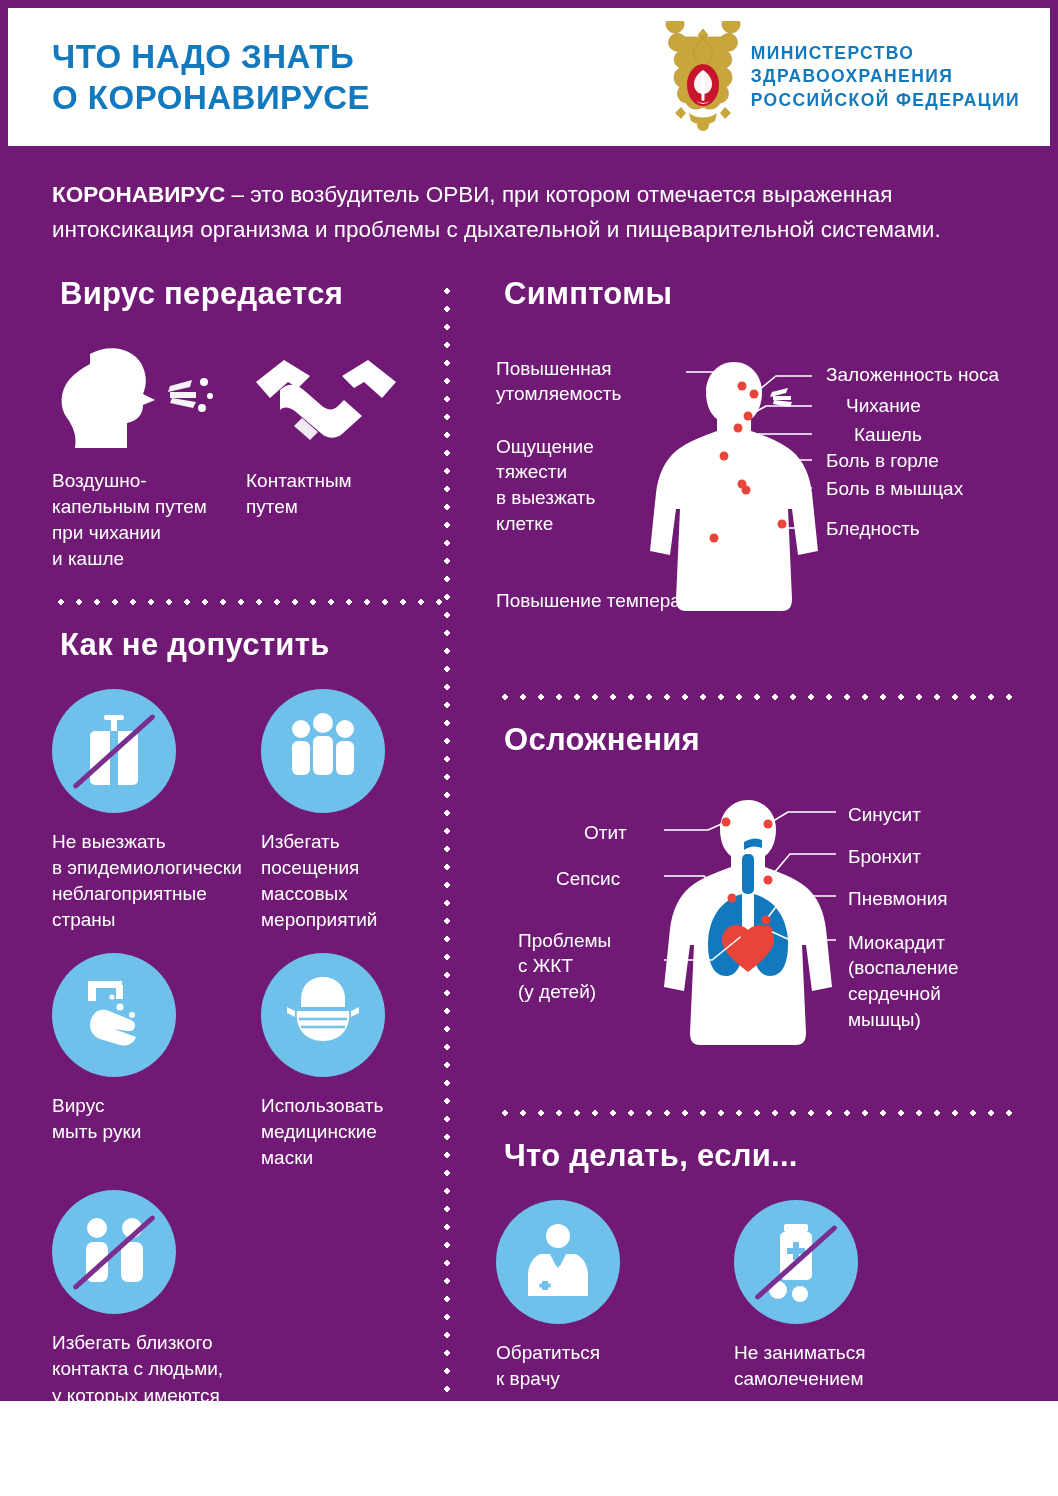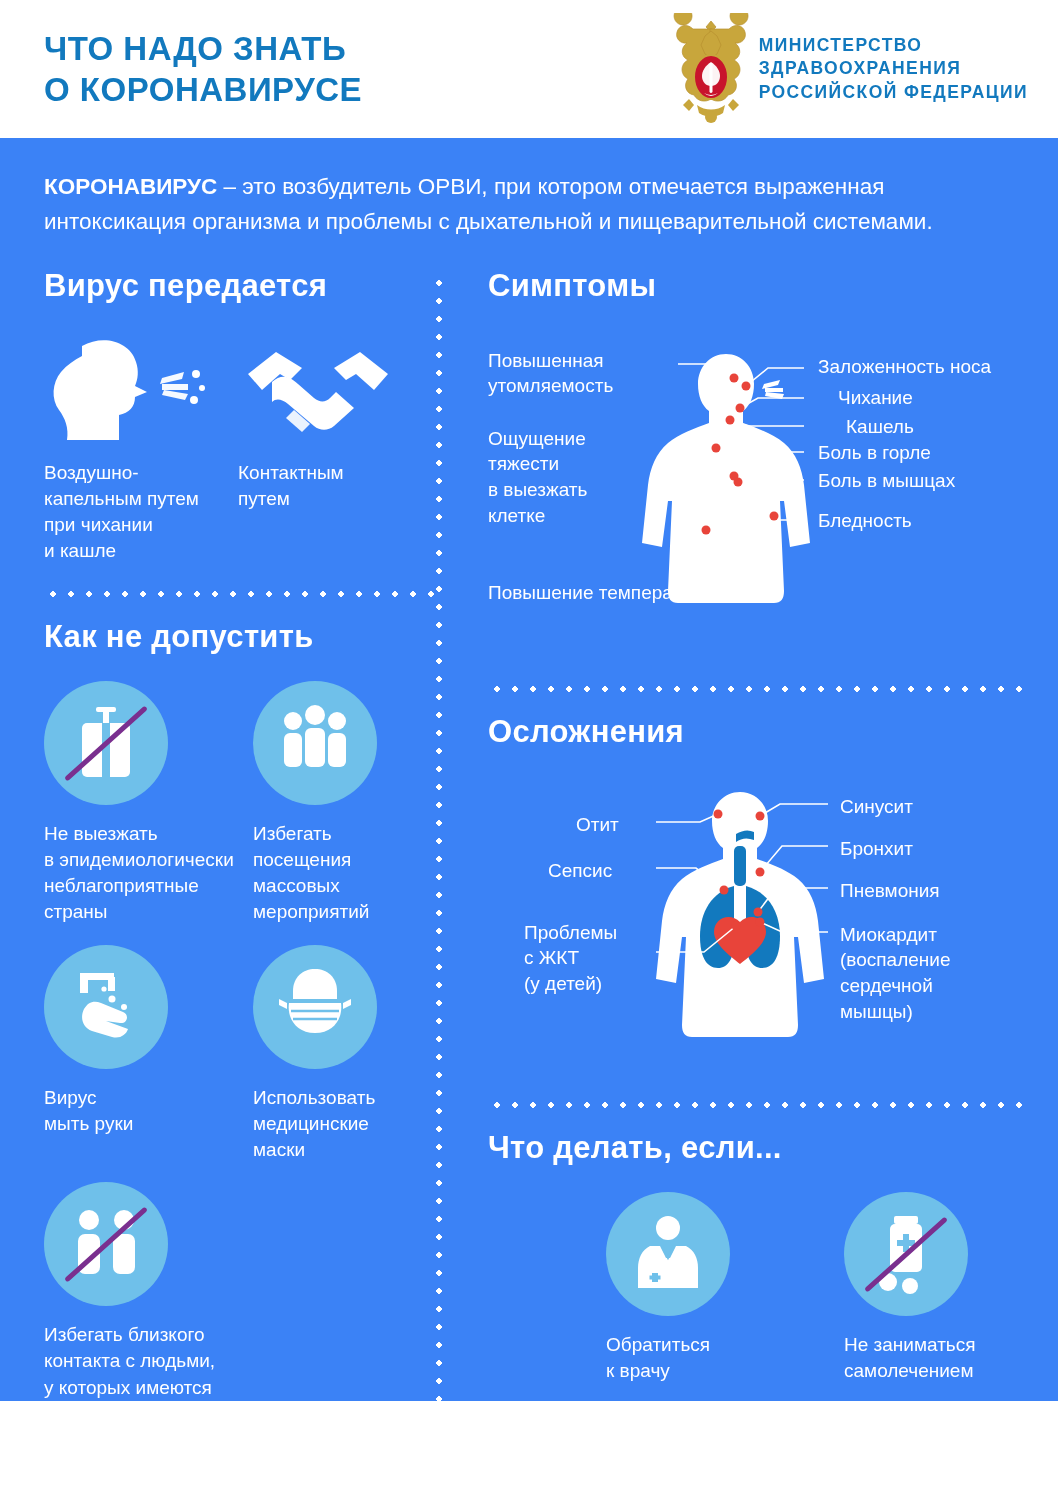--- a/index.html
+++ b/index.html
@@ -9,22 +9,22 @@
     height: 1496px;
     background: #ffffff;
     font-family: "Liberation Sans", sans-serif;
     color: #ffffff;
     overflow: hidden;
   }
   .page {
     position: relative;
     width: 1058px;
     height: 1401px;
-    background: #3b82f6;
-    padding: 0;
+    background: #701a75;
+    padding: 8px;
   }
   
   .header {
     position: relative;
     height: 138px;
     background: #ffffff;
     display: flex;
     align-items: center;
     padding: 0 30px 0 44px;
   }
@@ -83,21 +83,21 @@
   .hdots {
     height: 6px;
     margin: 26px 0 22px 0;
     background-image: radial-gradient(circle, #ffffff 2.6px, rgba(255,255,255,0) 2.9px);
     background-size: 18px 6px;
     background-repeat: repeat-x;
   }
   h2.section {
     font-size: 31px;
     font-weight: bold;
-    margin: 0 0 26px 0;
+    margin: 0 0 26px 8px;
     letter-spacing: 0.3px;
   }
   
   .trans-row { display: flex; gap: 22px; }
   .trans-item { width: 172px; }
   .trans-art { height: 110px; position: relative; margin-bottom: 20px; }
   .cap { font-size: 19px; line-height: 1.38; white-space: pre-line; }
   
   .prev-grid {
     display: grid;
@@ -114,21 +114,21 @@
   .slash {
     position: absolute; left: 8px; top: 60px; width: 108px; height: 5px;
     background: #7a2f8f; transform: rotate(-42deg); border-radius: 3px;
   }
   
   .fig-wrap { position: relative; height: 330px; }
   .label { position: absolute; font-size: 19px; line-height: 1.35; white-space: pre-line; }
   
   .comp-wrap { position: relative; height: 300px; }
   
-  .do-row { display: flex; gap: 58px; margin-top: 10px; justify-content: flex-end; }
+  .do-row { display: flex; gap: 58px; margin-top: 10px; }
   .do-item { width: 180px; }
   .footer-space { height: 60px; }
   svg { display: block; }
 </style>
 </head>
 <body>
 
 <div class="page">
 
   <div class="header">
@@ -397,21 +397,21 @@
           <circle cx="236" cy="114" r="4.5" fill="#e8443a"></circle>
           <circle cx="270" cy="136" r="4.5" fill="#e8443a"></circle>
           <circle cx="272" cy="146" r="4.5" fill="#e8443a"></circle>
           <circle cx="248" cy="150" r="4.5" fill="#e8443a"></circle>
         </svg>
         <div class="label" style="left:352px;top:18px">Синусит</div>
         <div class="label" style="left:88px;top:36px">Отит</div>
         <div class="label" style="left:352px;top:60px">Бронхит</div>
         <div class="label" style="left:60px;top:82px">Сепсис</div>
         <div class="label" style="left:352px;top:102px">Пневмония</div>
-        <div class="label" style="left:36px;top:144px">Проблемы
+        <div class="label" style="left:22px;top:144px">Проблемы
 с ЖКТ
 (у детей)</div>
         <div class="label" style="left:352px;top:146px">Миокардит
 (воспаление
 сердечной
 мышцы)</div>
       </div>
 
       <div class="hdots"></div>
 

